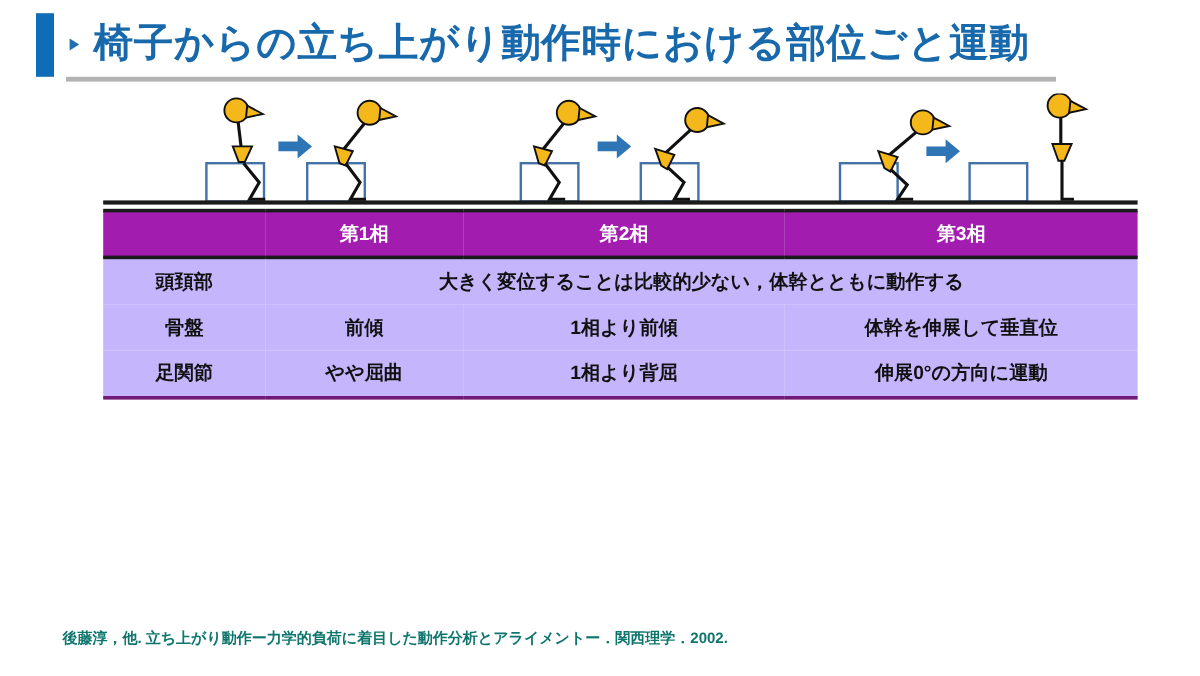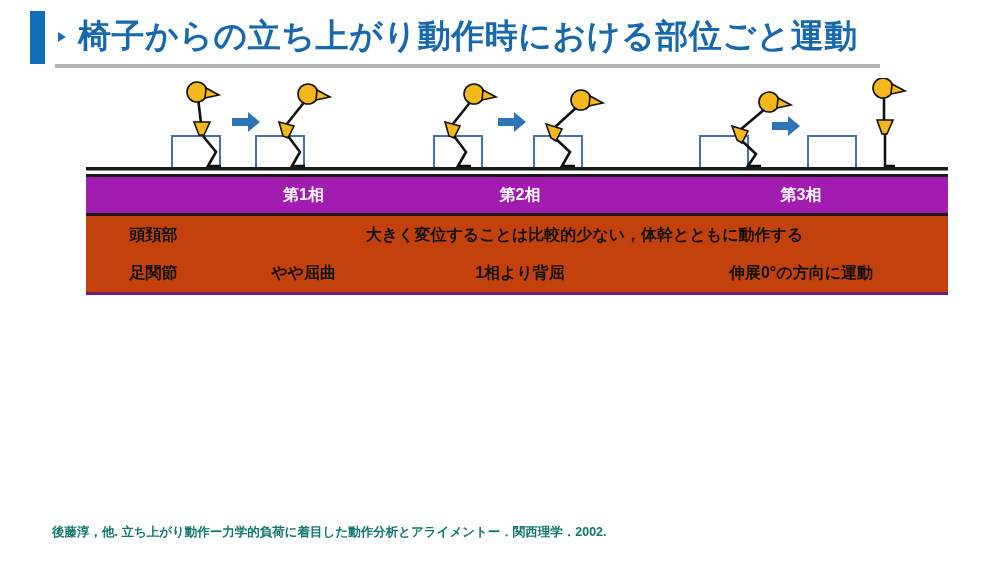--- a/index.html
+++ b/index.html
@@ -93,21 +93,21 @@
     height: 38px;
     padding: 0;
     font-size: 16px;
     font-weight: bold;
     color: #111111;
     text-align: center;
     vertical-align: middle;
     border: none;
     white-space: nowrap;
   }
-  #phase-table tbody tr.odd td  { background: #c2410c; }
+  #phase-table tbody tr.odd td  { background: #c4b5fd; }
   #phase-table tbody tr.even td { background: #ffffff; }
   #phase-table tbody tr.last td { border-bottom: 3px solid #701a75; }
 
   .span-cell { text-align: center; }
 
   
   #citation {
     position: absolute;
     left: 52px; top: 524px;
     font-size: 12.5px;
@@ -228,20 +228,26 @@
     </tr>
   </thead>
   <tbody>
 
     <tr class="odd">
       <td>頭頚部</td>
       <td class="span-cell" colspan="3">大きく変位することは比較的少ない，体幹とともに動作する</td>
     </tr>
 
 
+    <tr class="odd">
+      <td>骨盤</td>
+      <td>前傾</td>
+      <td>1相より前傾</td>
+      <td>体幹を伸展して垂直位</td>
+    </tr>
 
 
 
 
     <tr class="odd last">
       <td>足関節</td>
       <td>やや屈曲</td>
       <td>1相より背屈</td>
       <td>伸展0°の方向に運動</td>
     </tr>

